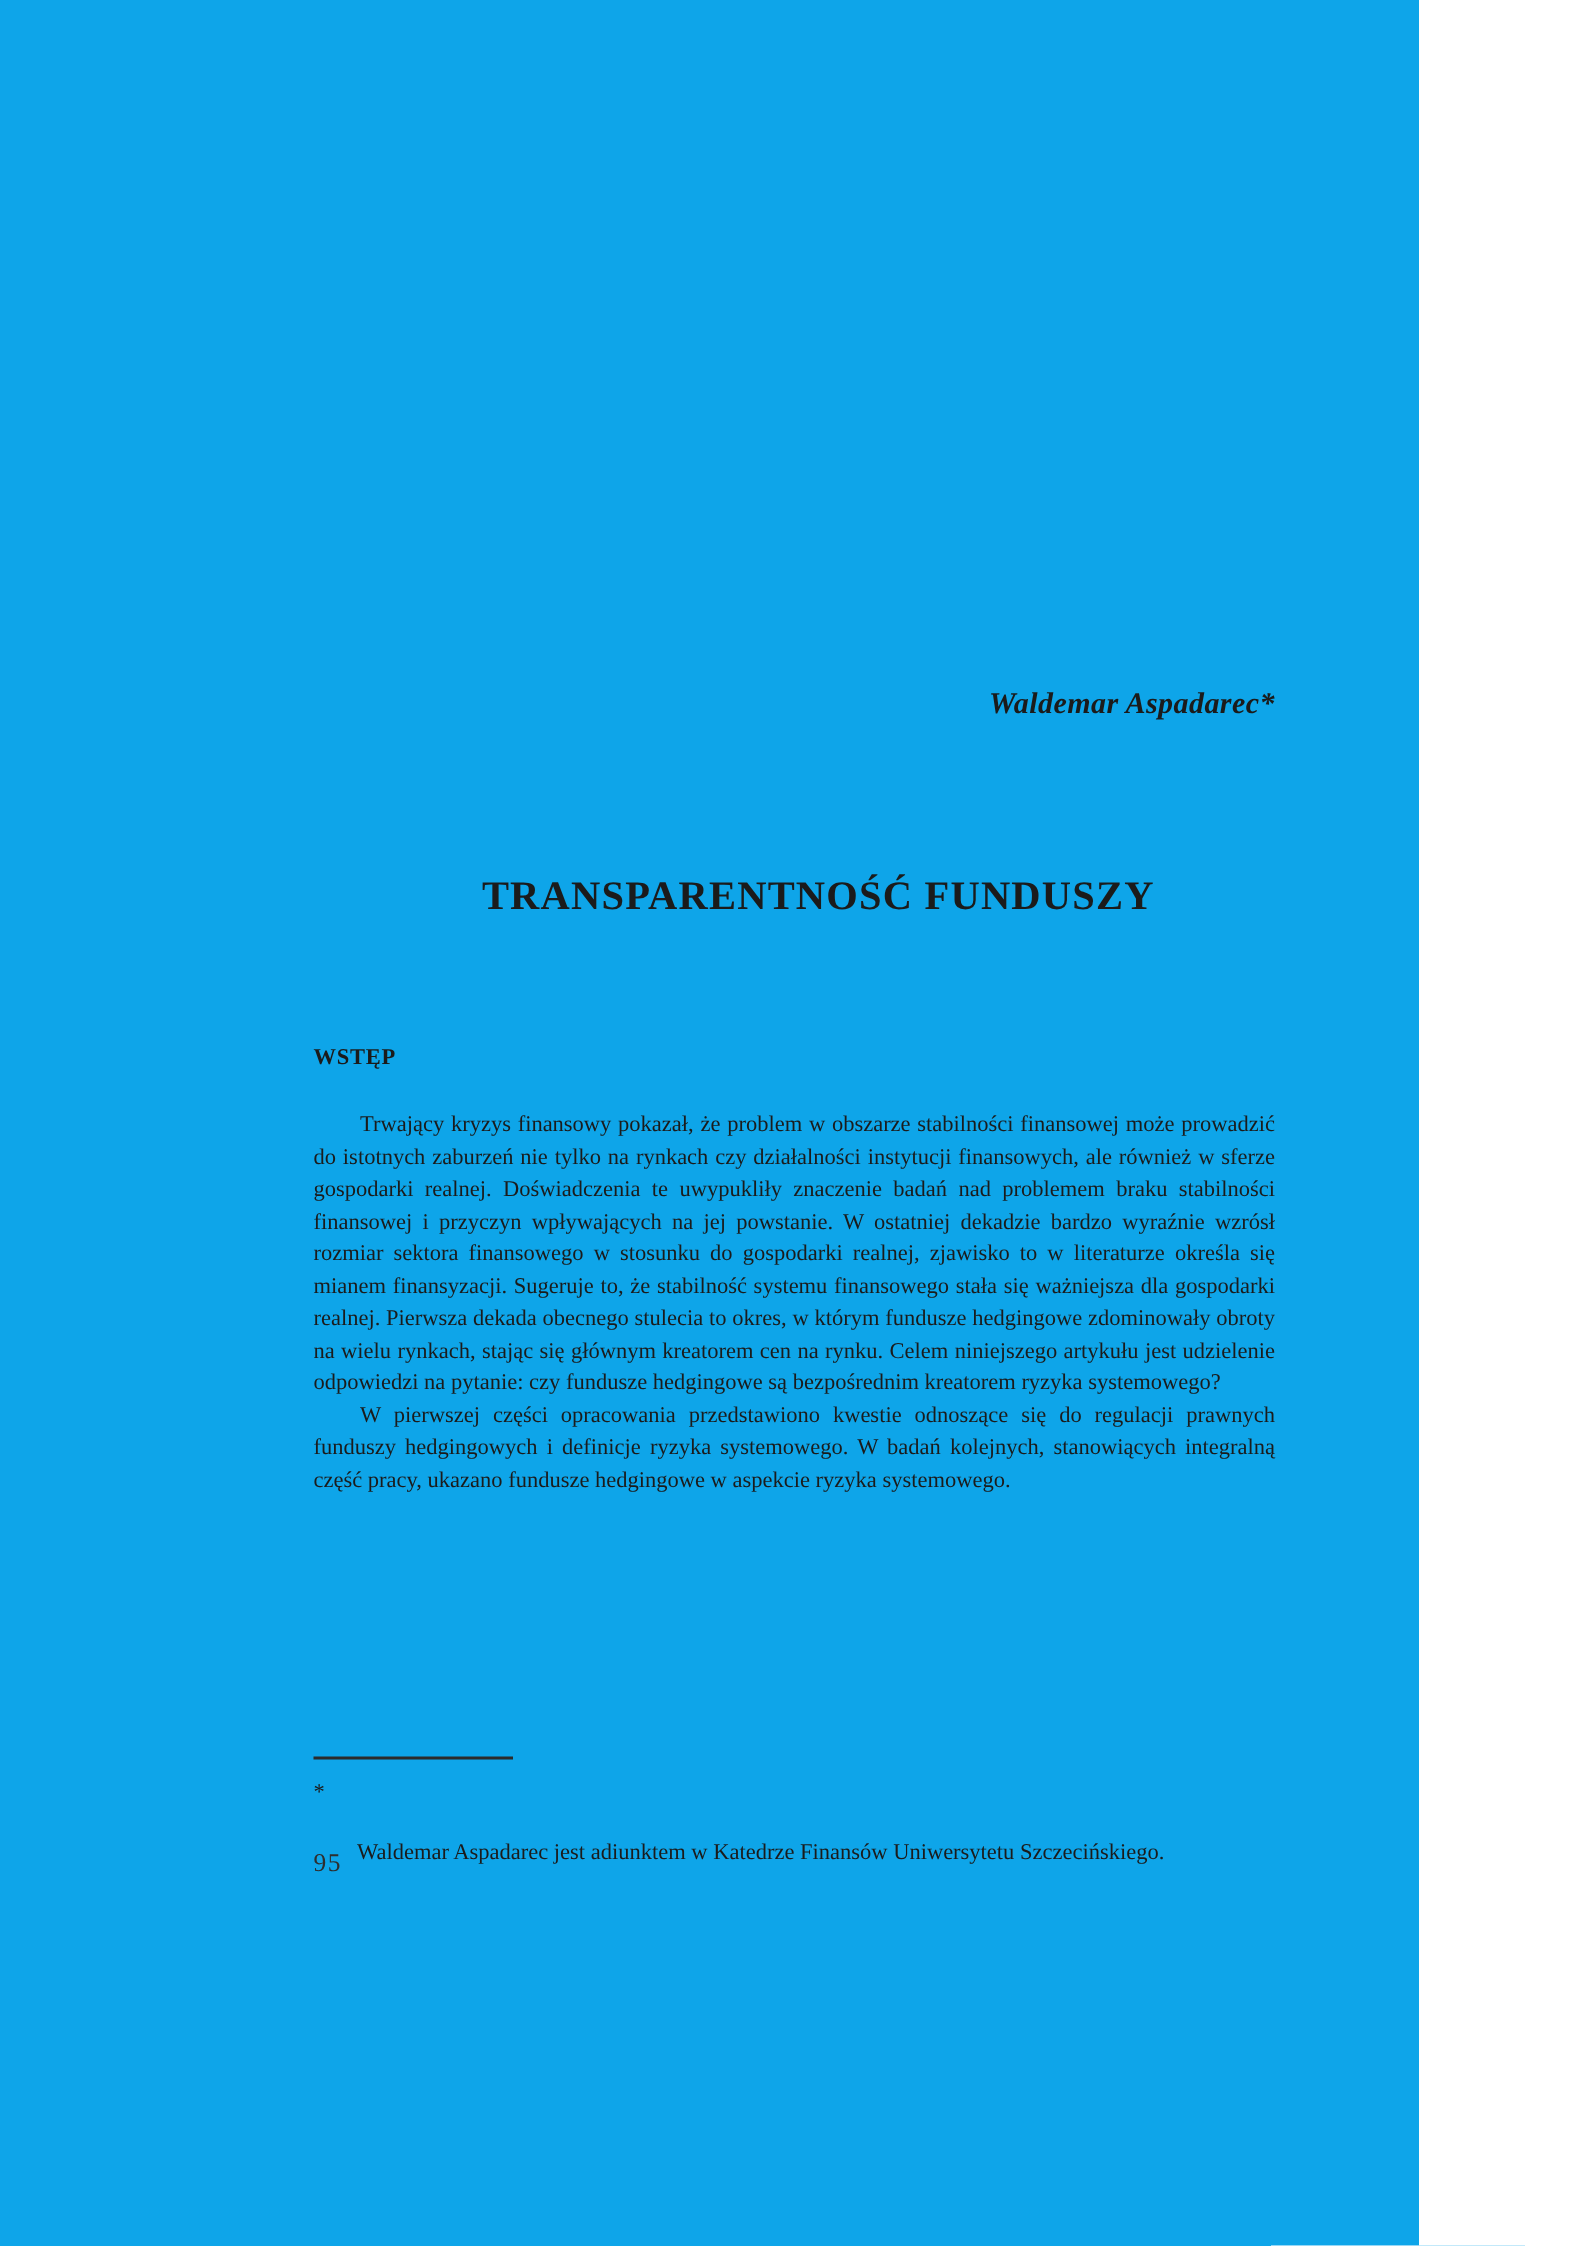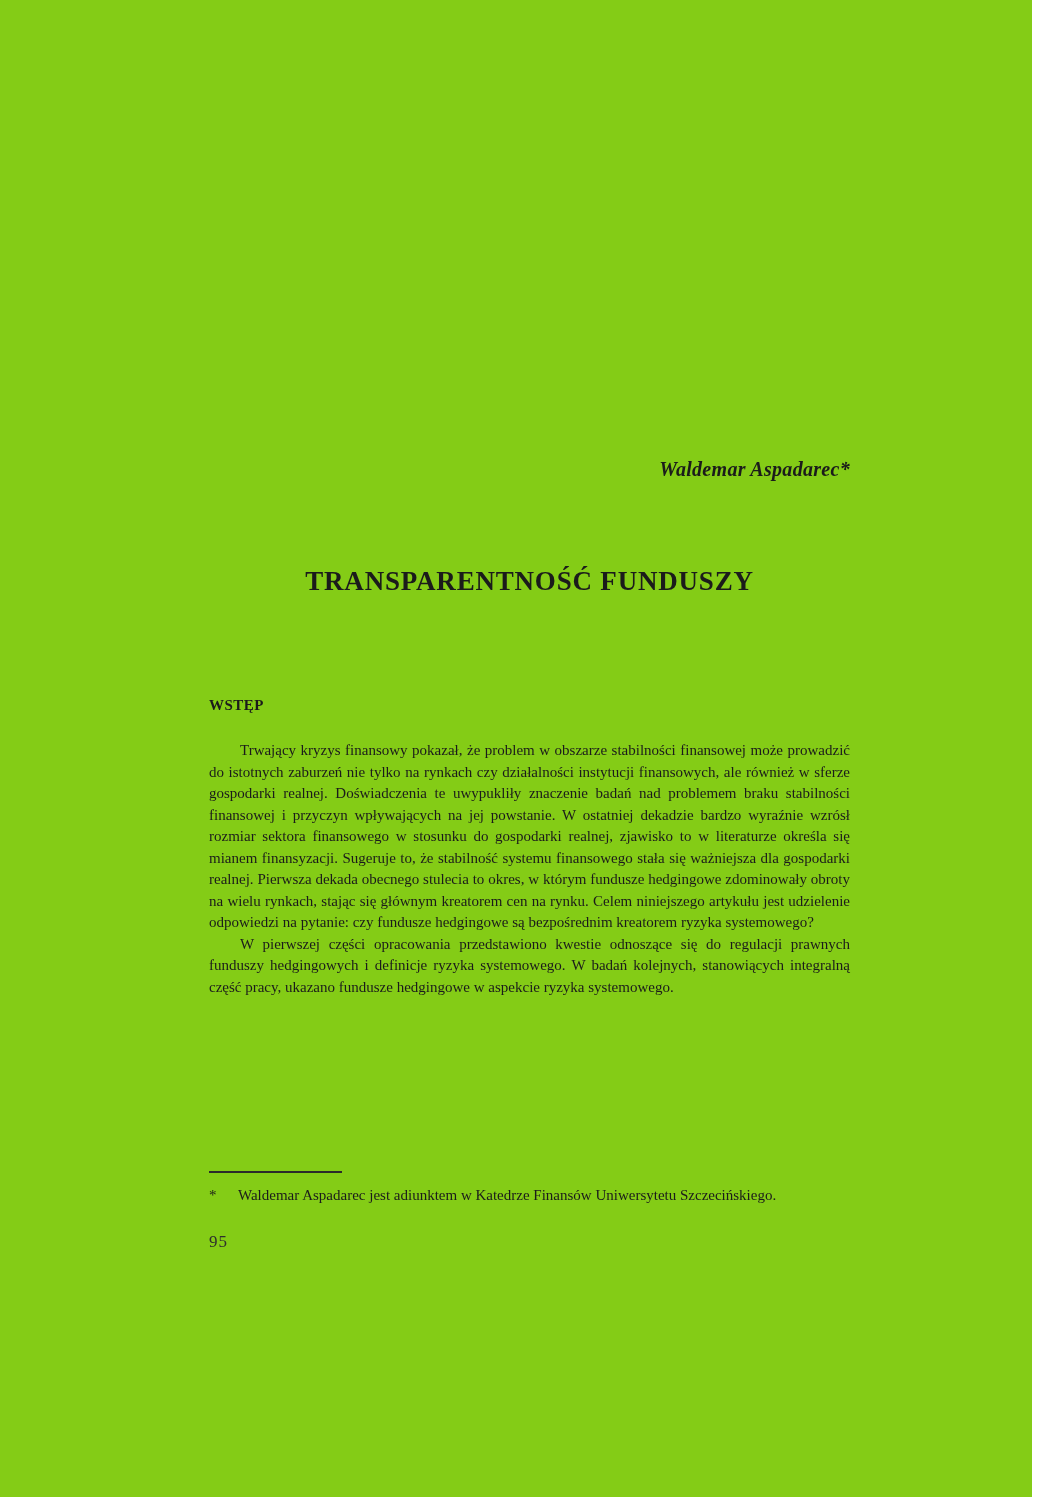--- a/index.html
+++ b/index.html
@@ -2,44 +2,45 @@
 <html lang="pl"><head>
 <meta charset="utf-8">
 <style>
   html, body {
     margin: 0;
     padding: 0;
     background: #ffffff;
   }
   .page {
     position: relative;
-    width: 1032px;
+    width: 934px;
     height: 1497px;
-    background: #84cc16;
+    background: #0ea5e9;
     font-family: "Liberation Serif", "DejaVu Serif", serif;
     color: #1b1b1b;
     overflow: hidden;
+    padding-left: 12px;
   }
   .author-line {
     position: absolute;
     left: 209px;
     top: 458px;
     width: 641px;
     text-align: right;
     font-size: 20px;
     font-weight: bold;
     font-style: italic;
     letter-spacing: 0.3px;
   }
   .article-title {
     position: absolute;
     left: 209px;
     top: 562px;
     width: 641px;
-    margin: 0;
+    margin: 16px;
     text-align: center;
     font-size: 27px;
     font-weight: bold;
     line-height: 38px;
     letter-spacing: 0.8px;
   }
   .section-heading {
     position: absolute;
     left: 209px;
     top: 697px;
@@ -76,20 +77,21 @@
     width: 641px;
     display: flex;
     font-size: 15px;
     line-height: 19px;
   }
   .footnote .fn-marker {
     flex: 0 0 29px;
   }
   .footnote .fn-text {
     flex: 1 1 auto;
+    margin-top: 40px;
   }
   .page-number {
     position: absolute;
     left: 209px;
     top: 1232px;
     font-size: 17px;
     color: #2e2e2e;
     letter-spacing: 1px;
   }
 </style>

